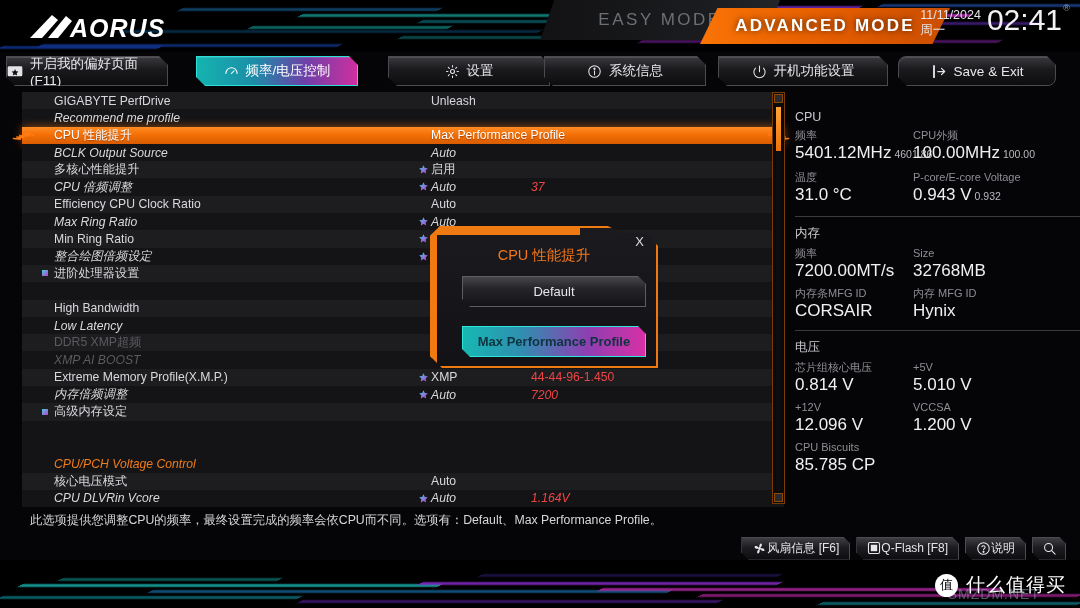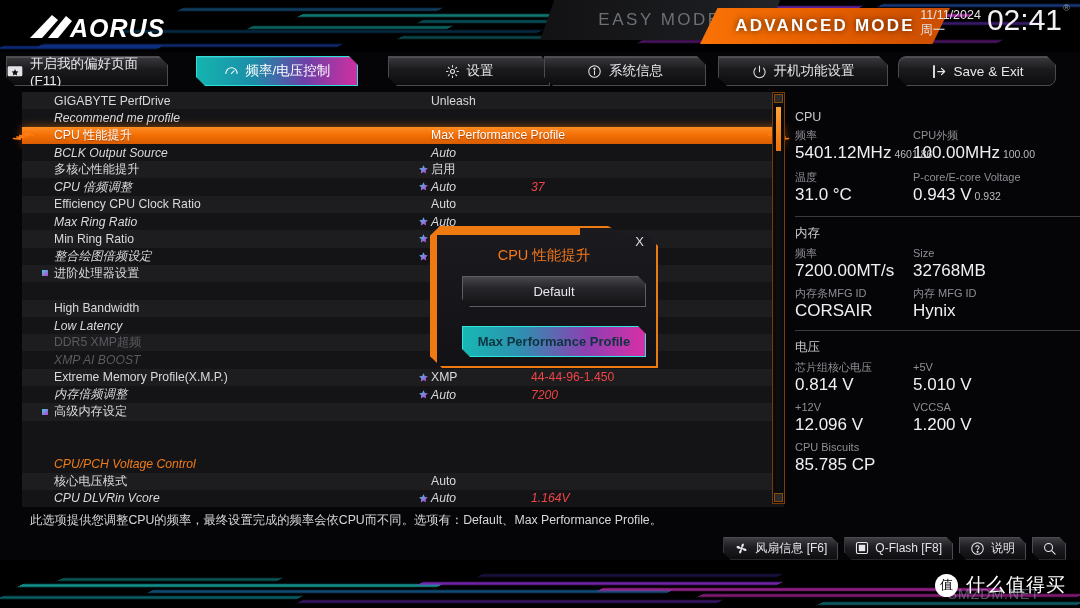--- a/index.html
+++ b/index.html
@@ -126,21 +126,21 @@
   .side { position:absolute; left:795px; top:110px; width:285px; height:400px; color:#e7e7ea; }
   .side-h { font-size:12.5px; color:#c9c9ce; margin-bottom:4px; }
   .grid2 { display:grid; grid-template-columns:118px 1fr; row-gap:5px; }
   .cell .k { font-size:11px; color:#8e8e95; line-height:14px; }
   .cell .v { font-size:17px; color:#f0f0f3; line-height:21px; white-space:nowrap; }
   .cell .v .small { font-size:10.5px; color:#b9b9bf; margin-left:3px; }
   .divider { height:1px; background:#3a3a3f; margin:9px 0 8px 0; }
   .helptext { position:absolute; left:30px; top:512px; font-size:12.3px; color:#d7d7db; white-space:nowrap; }
   .fnbar { position:absolute; right:14px; top:536px; height:24px; display:flex; gap:6px; align-items:center; }
   .fnbtn {
-    height:23px; padding:0 10px; display:flex; align-items:center; gap:6px;
+    height:23px; padding:0 10px; display:flex; align-items:center; 
     font-size:12px; color:#e4e4e8;
     background: linear-gradient(180deg,#3d3d42 0%, #1d1d21 45%, #0e0e11 100%);
     border:1px solid #4b4b52;
     clip-path: polygon(0 0, calc(100% - 7px) 0, 100% 7px, 100% 100%, 7px 100%, 0 calc(100% - 7px));
   }
   .fnbtn.sq { width:34px; padding:0; justify-content:center; }
 
   .footer { position:absolute; left:0; top:560px; width:1080px; height:48px; background:#000; overflow:hidden; }
   .wm { position:absolute; right:14px; top:572px; display:flex; align-items:center; gap:8px; z-index:9; }
   .wm-badge { width:23px; height:23px; border-radius:50%; background:#fff; color:#000;

